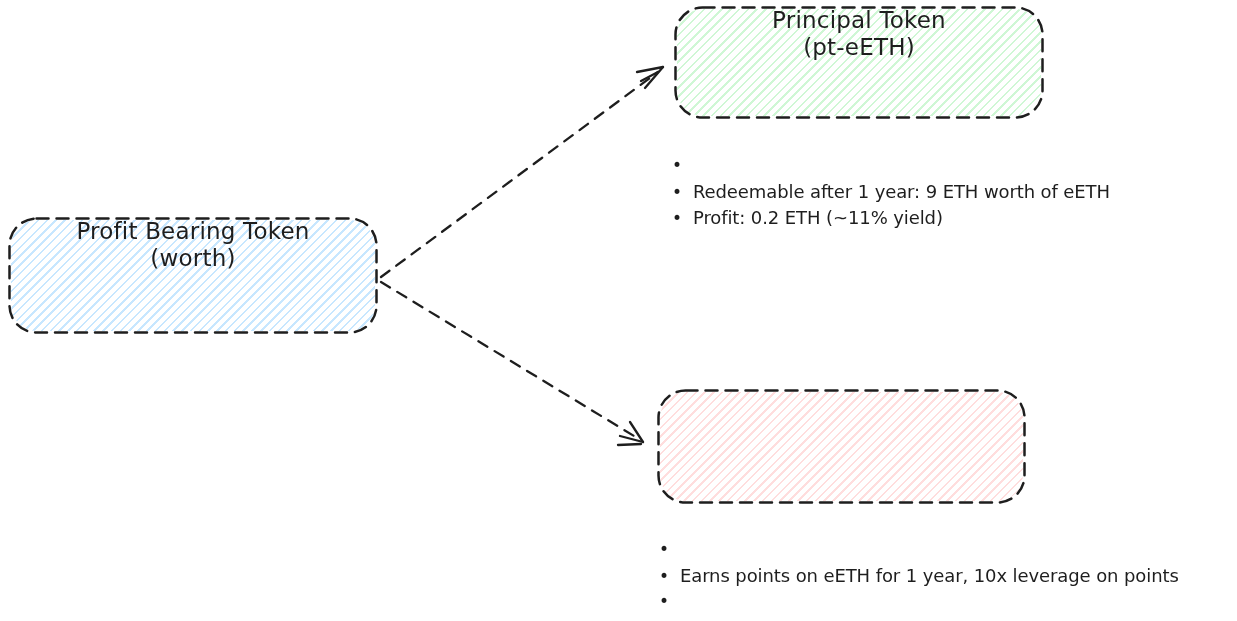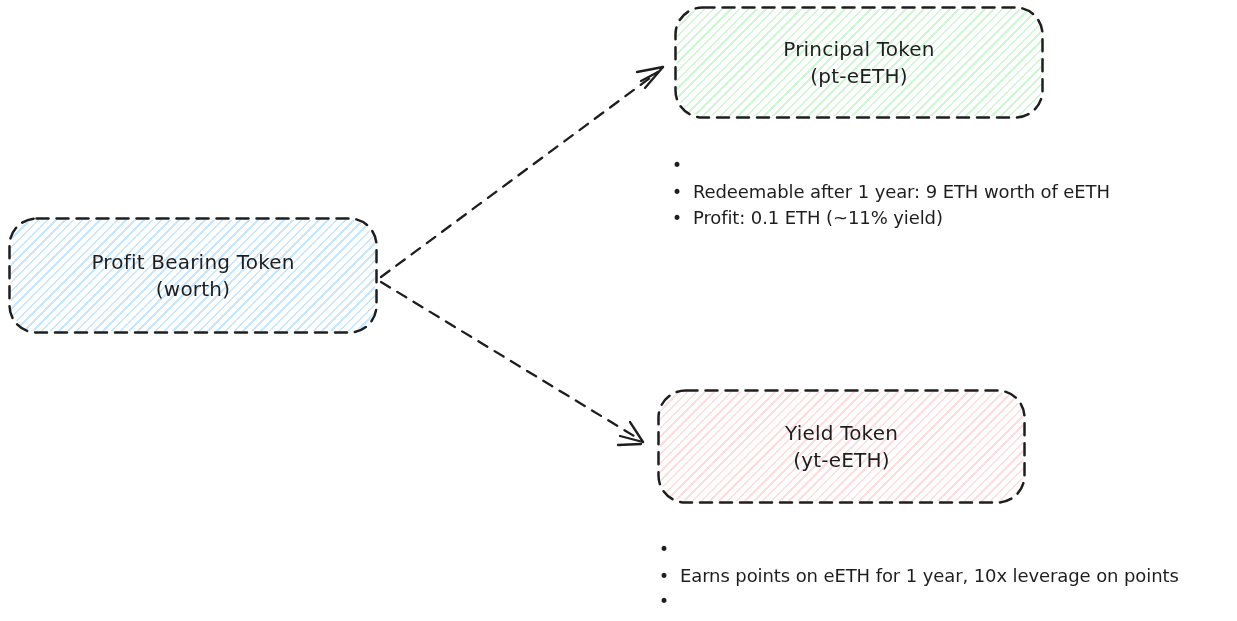--- a/index.html
+++ b/index.html
@@ -31,23 +31,23 @@
     stroke-linecap: round;
     stroke-linejoin: round;
   }
   .dashed-border { stroke-dasharray: 12 8; stroke-width: 2.5; }
   .dashed-line   { stroke-dasharray: 10.5 8.5; }
 
   
   .node-label {
     position: absolute;
     display: flex; flex-direction: column;
-    align-items: center; justify-content: center;
+    align-items: center; justify-content: flex-start;
     text-align: center;
-    font-size: 20px; line-height: 27px;
+    font-size: 23px; line-height: 27px;
     letter-spacing: .2px;
   }
 
   
   ul.bullets {
     position: absolute;
     list-style: none; margin: 0; padding: 0;
     font-size: 18px; letter-spacing: -0.1px;
   }
   ul.bullets li {
@@ -91,36 +91,32 @@
   <div class="node-label" style="left:9px; top:218px; width:368px; height:115px;">
     <div>Profit Bearing Token</div>
     <div>(worth)</div>
   </div>
 
   <div class="node-label" style="left:675px; top:7px; width:368px; height:111px;">
     <div>Principal Token</div>
     <div>(pt-eETH)</div>
   </div>
 
-  <div class="node-label" style="left:658px; top:390px; width:367px; height:113px;">
-    <div>Yield Token</div>
-    <div>(yt-eETH)</div>
-  </div>
 
   <ul class="bullets" style="left:672px; top:153px;">
     <li>
       <span class="dot">•</span>
     </li>
     <li>
       <span class="dot">•</span>
       <span>Redeemable after 1 year: 9 ETH worth of eETH</span>
     </li>
     <li>
       <span class="dot">•</span>
-      <span>Profit: 0.1 ETH (~11% yield)</span>
+      <span>Profit: 0.2 ETH (~11% yield)</span>
     </li>
   </ul>
 
   <ul class="bullets" style="left:659px; top:537px;">
     <li>
       <span class="dot">•</span>
     </li>
     <li>
       <span class="dot">•</span>
       <span>Earns points on eETH for 1 year, 10x leverage on points</span>

